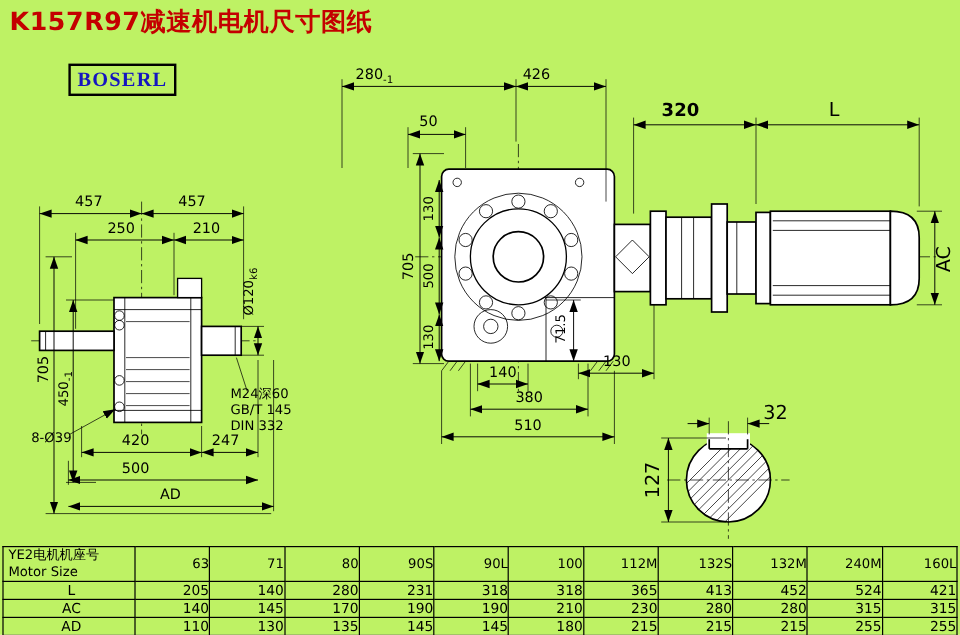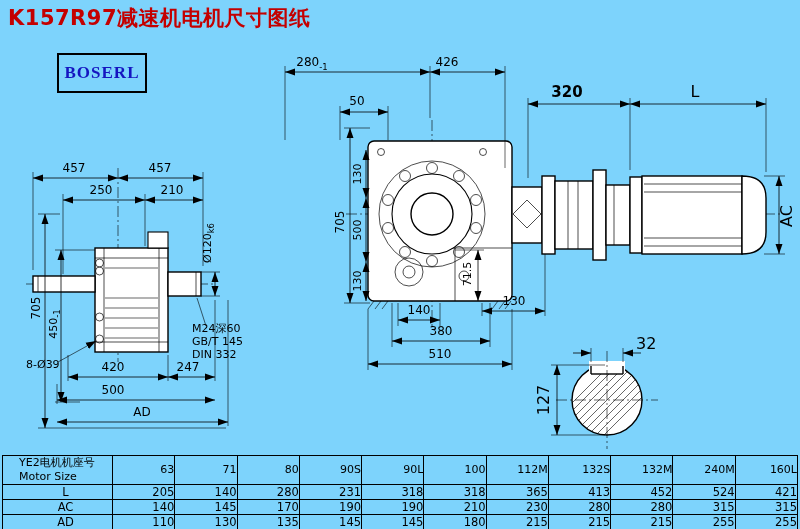--- a/index.html
+++ b/index.html
@@ -1,21 +1,21 @@
 <!DOCTYPE html>
 <html><head>
 <meta charset="utf-8">
 <style>
   * { margin:0; padding:0; box-sizing:border-box; }
   html,body { width:800px; height:529px; background:#fff; overflow:hidden;
               font-family:"DejaVu Sans", sans-serif; }
-  .page { position:absolute; inset:0; background:#7dd3fc; }
+  .page { position:absolute; inset:0; background:#bef264; }
   .title { position:absolute; left:8px; top:4px; font-size:21px; font-weight:bold;
            color:#c40000; letter-spacing:.5px; white-space:nowrap; }
-  .logo { position:absolute; left:57px; top:53px; width:90px; height:40px;
+  .logo { position:absolute; left:57px; top:53px; width:90px; height:27px;
           border:2px solid #000; display:flex; align-items:center; justify-content:center; }
   .logo span { color:#1515c0; font-family:"Liberation Serif", serif; font-weight:bold;
                font-size:17px; letter-spacing:1px; }
   svg.drawing { position:absolute; left:0; top:0; }
 
   
   .o  { fill:#fff; stroke:#000; stroke-width:1.4; }
   .o2 { fill:#fff; stroke:#000; stroke-width:1.1; }
   .t  { fill:none; stroke:#000; stroke-width:0.7; }
   .d  { fill:none; stroke:#000; stroke-width:0.8; }
@@ -25,21 +25,21 @@
   .sm  { font-size:11px; }
   .big { font-size:15px; font-weight:bold; }
   .lg  { font-size:16px; }
   .sub { font-size:8.5px; }
 
   .size-table { position:absolute; left:2px; top:455px; width:796px;
                 border-collapse:collapse; table-layout:fixed; }
   .size-table td { border:1px solid #000; text-align:right; padding:0;
                    font-size:11.5px; color:#000; height:14px; }
   .size-table tr.hdr td { height:29px; font-size:11px; line-height:1.25; }
-  .size-table td.c0 { text-align:left; padding-left:16px; }
+  .size-table td.c0 { text-align:left; padding-left:4px; }
   .size-table tr.hdr td.c0 div { text-align:left; }
 </style>
 </head>
 <body>
 
 <div class="page">
 
   <div class="title">K157R97减速机电机尺寸图纸</div>
 
   <div class="logo">

